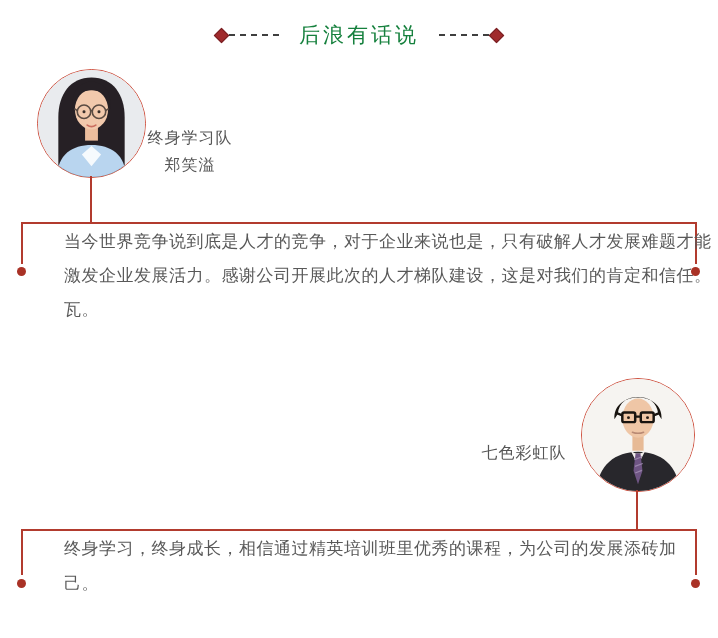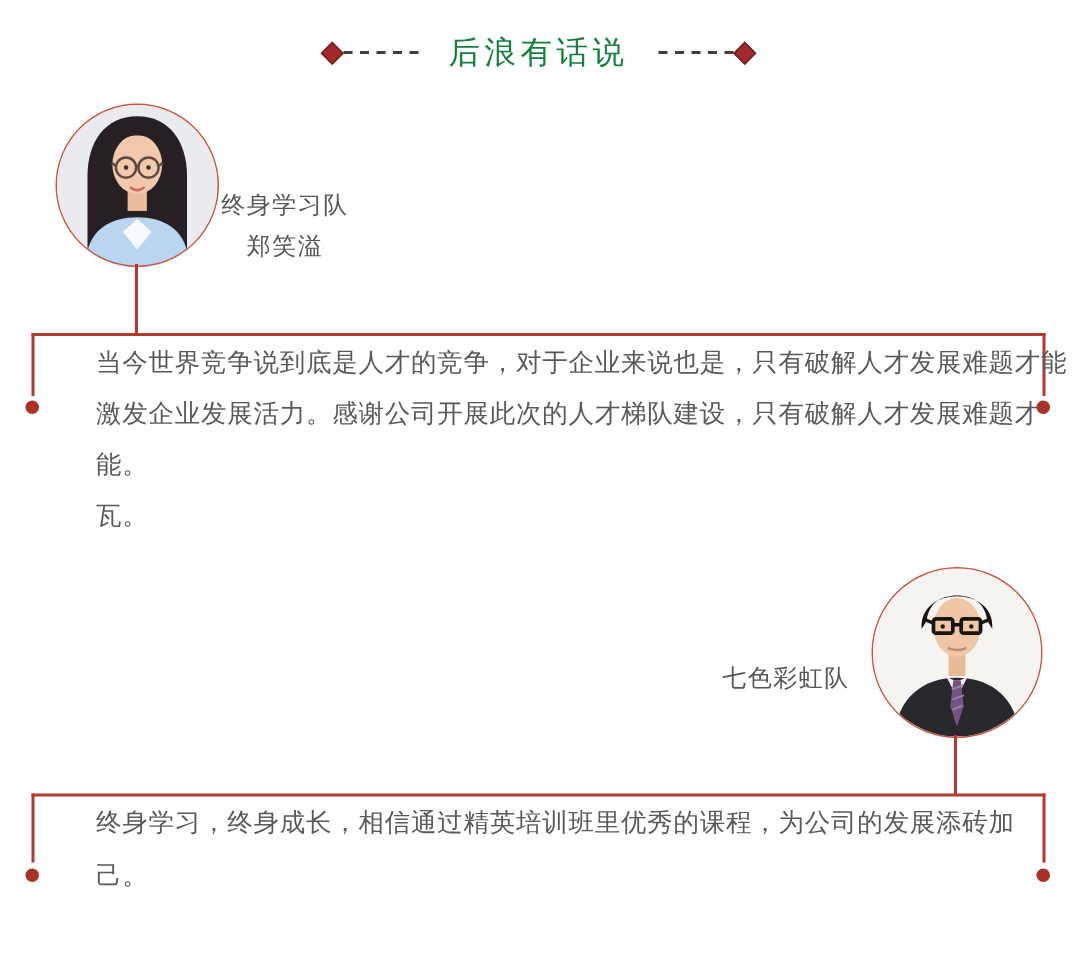--- a/index.html
+++ b/index.html
@@ -110,21 +110,21 @@
   </div>
   <div class="connector connector-1"></div>
 
   <div class="box-top  b1-top"></div>
   <div class="box-side b1-side-l"></div>
   <div class="box-side b1-side-r"></div>
   <div class="dot b1-dot-l"></div>
   <div class="dot b1-dot-r"></div>
   <div class="quote-text quote-1">
     <div>当今世界竞争说到底是人才的竞争，对于企业来说也是，只有破解人才发展难题才能</div>
-    <div>激发企业发展活力。感谢公司开展此次的人才梯队建设，只有破解人才发展难题才能。</div>
+    <div>激发企业发展活力。感谢公司开展此次的人才梯队建设，这是对我们的肯定和信任。</div>
     <div>瓦。</div>
   </div>
 
   <div class="avatar avatar-2">
     <svg viewBox="0 0 100 100">
       <rect width="100" height="100" fill="#f6f4f1"></rect>
       <rect x="45" y="48" width="10" height="16" fill="#e7ba96"></rect>
       <ellipse cx="50" cy="35" rx="14" ry="17.5" fill="#efc6a6"></ellipse>
       <path d="M29,36 C27,10 73,10 71,36 L68,31 C67,21 60,16 50,16 C40,16 33,21 32,31 Z" fill="#17130f"></path>
       <circle cx="41.5" cy="34.5" r="1.3" fill="#241a14"></circle>

